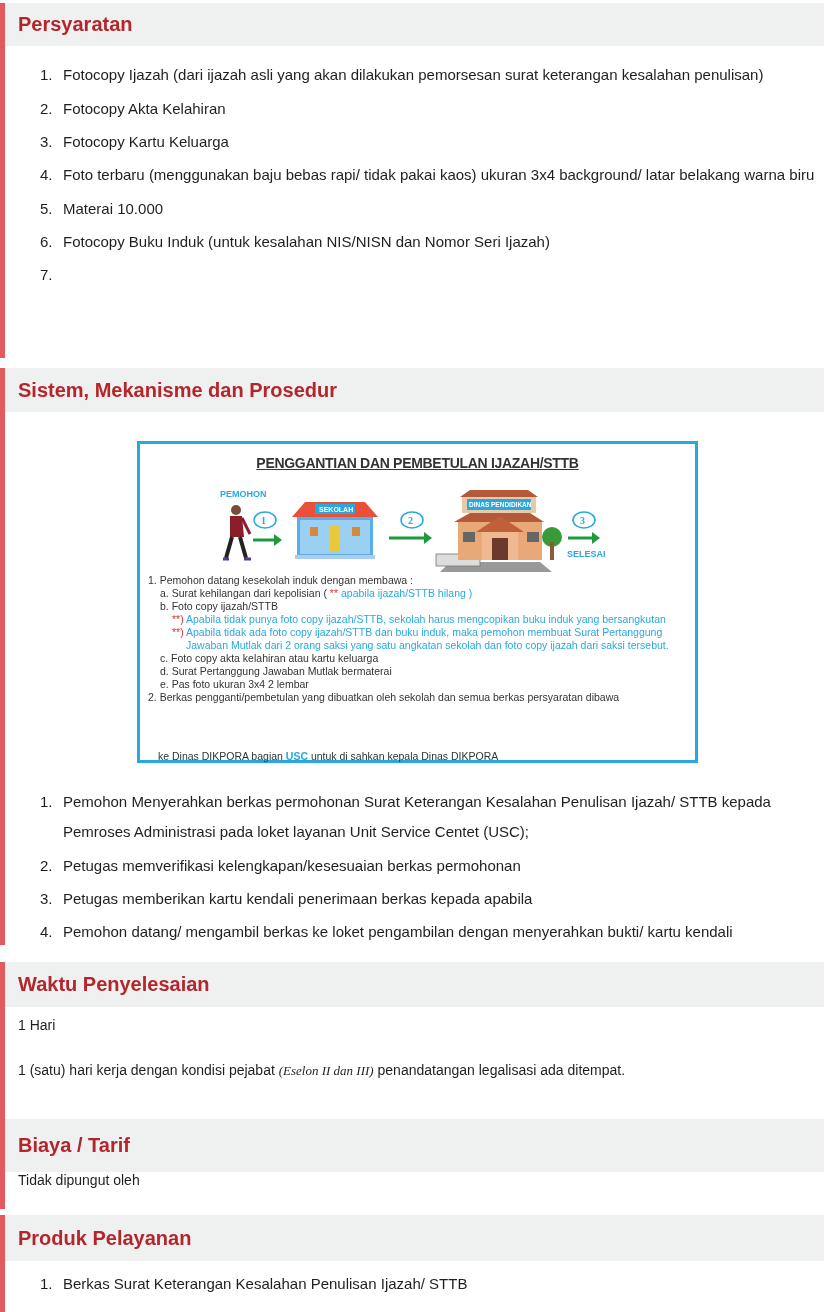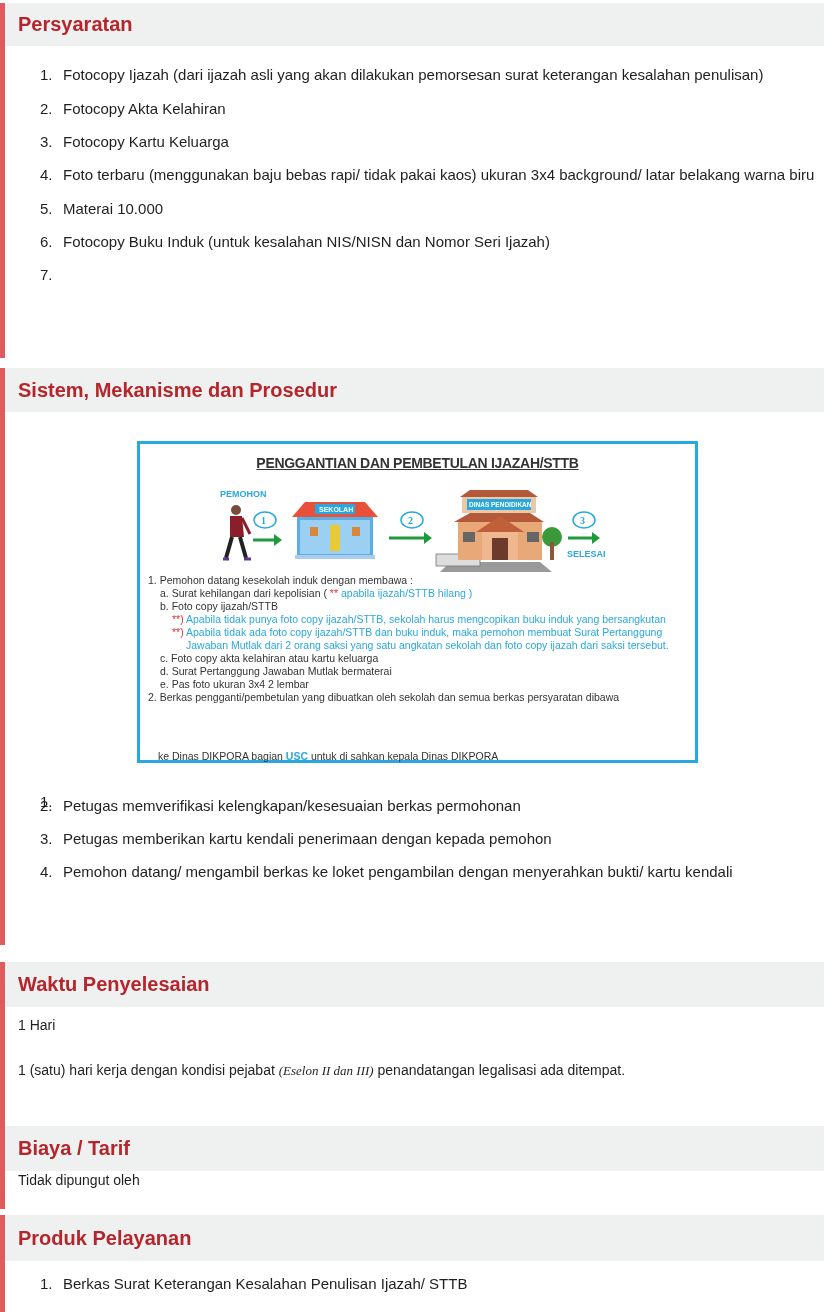--- a/index.html
+++ b/index.html
@@ -146,36 +146,37 @@
     <div class="ind1">d. Surat Pertanggung Jawaban Mutlak bermaterai</div>
     <div class="ind1">e. Pas foto ukuran 3x4  2 lembar</div>
     <div>2. Berkas pengganti/pembetulan yang dibuatkan oleh sekolah dan semua berkas persyaratan dibawa</div>
     <div style="padding-left:10px;margin-top:46px;"><span>ke Dinas DIKPORA bagian </span><span class="usc">USC</span><span> untuk di sahkan kepala Dinas DIKPORA</span></div>
   </div>
 </div>
 
 <ol class="list" style="top:785px;">
   <li class="two">
       <span class="num">1.</span>
+      <span style="display:block;width:720px;">Pemohon Menyerahkan berkas permohonan Surat Keterangan Kesalahan Penulisan Ijazah/ STTB kepada Pemroses Administrasi pada loket layanan Unit Service Centet (USC);</span>
     </li>
   <li><span class="num">2.</span><span>Petugas memverifikasi kelengkapan/kesesuaian berkas permohonan</span></li>
-  <li><span class="num">3.</span><span>Petugas memberikan kartu kendali penerimaan dengan kepada pemohon</span></li>
+  <li><span class="num">3.</span><span>Petugas memberikan kartu kendali penerimaan berkas kepada apabila</span></li>
   <li><span class="num">4.</span><span>Pemohon datang/ mengambil berkas ke loket pengambilan dengan menyerahkan bukti/ kartu kendali</span></li>
 </ol>
 
 <div class="section" style="top:962px;height:144px;">
   <div class="sec-header" style="top:0;height:45px;">Waktu Penyelesaian</div>
   <div class="plain" style="top:55px;">1 Hari</div>
   <div class="plain" style="top:100px;">
     <span>1 (satu) hari kerja dengan kondisi pejabat </span><i>(Eselon II dan III)</i><span> penandatangan legalisasi ada ditempat.</span>
   </div>
 </div>
 
 <div class="section" style="top:1106px;height:103px;">
-  <div class="sec-header" style="top:20px;height:45px;">Biaya / Tarif</div>
+  <div class="sec-header" style="top:13px;height:53px;">Biaya / Tarif</div>
   <div class="plain" style="top:66px;">Tidak dipungut oleh</div>
 </div>
 
 <div class="section" style="top:1215px;height:97px;">
   <div class="sec-header" style="top:0;height:46px;">Produk Pelayanan</div>
   <ol class="list" style="top:52px;">
     <li><span class="num">1.</span><span>Berkas Surat Keterangan Kesalahan Penulisan Ijazah/ STTB</span></li>
   </ol>
 </div>
 

